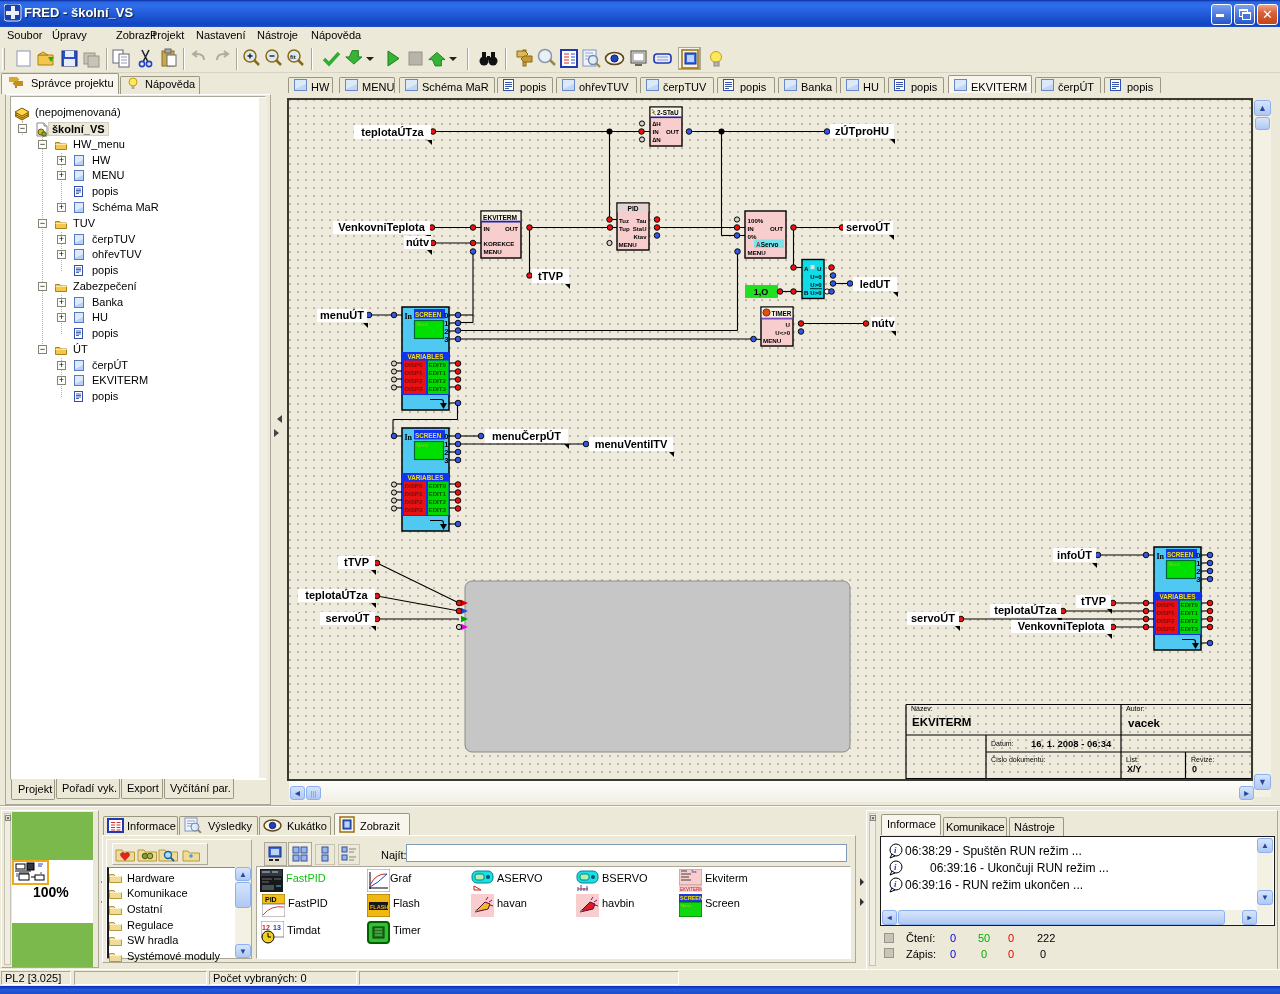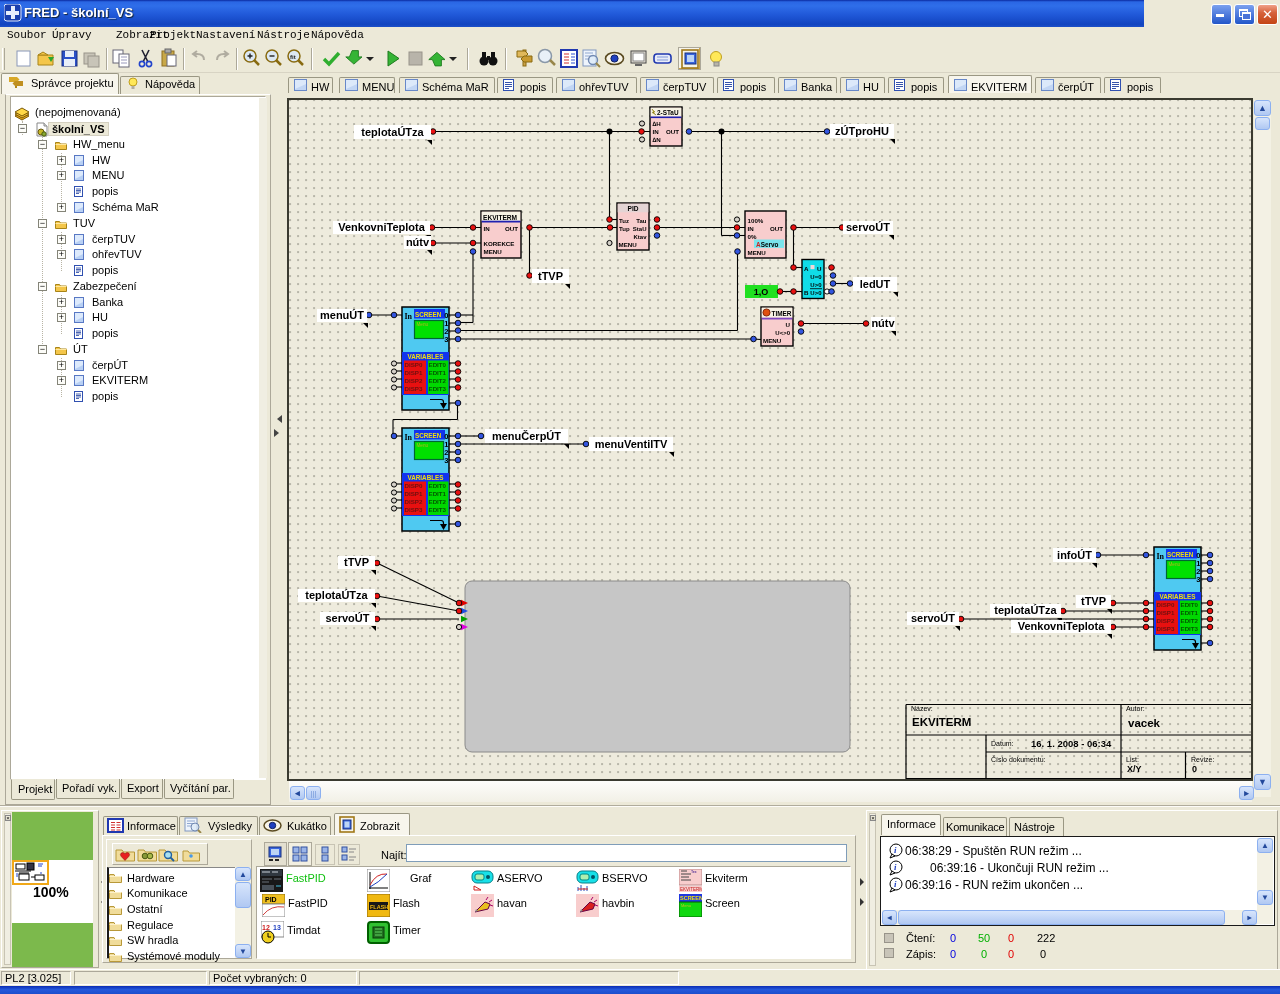--- a/index.html
+++ b/index.html
@@ -1,25 +1,25 @@
 <!DOCTYPE html>
 <html><head><meta charset="utf-8">
 <style>
 *{margin:0;padding:0;box-sizing:border-box;}
 html,body{width:1280px;height:994px;overflow:hidden;}
 body{font-family:"Liberation Sans",sans-serif;background:#ece9d8;position:relative;}
 .abs{position:absolute;}
 .t11{font-size:11px;color:#000;}
 
-#title{left:0;top:0;width:1144px;height:27px;background:linear-gradient(180deg,#0a2aa0 0%,#2a66e4 7%,#2f6ee9 22%,#2058d8 55%,#1244c0 90%,#1c50c8 100%);}
+#title{left:0;top:0;width:1280px;height:27px;background:linear-gradient(180deg,#0a2aa0 0%,#2a66e4 7%,#2f6ee9 22%,#2058d8 55%,#1244c0 90%,#1c50c8 100%);}
 #title .txt{left:24px;top:5px;color:#fff;font-weight:bold;font-size:13px;text-shadow:1px 1px 1px #123;}
 .wbtn{top:4px;width:21px;height:21px;border-radius:3px;border:1px solid #fff;font-size:11px;color:#fff;text-align:center;line-height:19px;}
 
 #menu{left:0;top:27px;width:1280px;height:18px;background:#ece9d8;}
-#menu span{position:absolute;top:2px;font-size:11px;color:#000;font-family:Liberation Mono, monospace;}
+#menu span{position:absolute;top:2px;font-size:11px;color:#000;}
 
 #tbar{left:0;top:45px;width:1280px;height:28px;background:#ece9d8;border-bottom:1px solid #d8d4c4;}
 .tsep{top:3px;width:2px;height:22px;border-left:1px solid #aca899;border-right:1px solid #fff;}
 .tico{top:2px;width:23px;height:23px;}
 .tico svg{position:absolute;left:0;top:0;}
 
 .tab{position:absolute;background:#ece9d8;border:1px solid #9a9783;border-bottom:none;border-radius:2px 2px 0 0;font-size:11px;color:#000;}
 .tabact{background:#f7f5ec;}
 
 .sunk{border-top:1px solid #aca899;border-left:1px solid #aca899;border-bottom:1px solid #fff;border-right:1px solid #fff;}
@@ -1025,21 +1025,21 @@
     <rect x="2" y="16" width="12" height="5" fill="#485058"></rect>
     <path d="M16 17 h5" stroke="#40c0e0"></path>
   </svg>
 <div class="abs t11" style="left:286px;top:872px;color:#10c010">FastPID</div>
 <svg class="abs" style="left:367px;top:869px" width="23" height="23">
     <rect x="0" y="0" width="23" height="23" fill="#fff" stroke="#888"></rect>
     <path d="M2 19 L21 19 M3 3 L3 20" stroke="#000"></path>
     <path d="M3 16 q6 -12 17 -11" fill="none" stroke="#d02020"></path>
     <path d="M3 18 q8 -4 17 -13" fill="none" stroke="#2040c0"></path>
   </svg>
-<div class="abs t11" style="left:410px;top:872px;color:#000">Graf</div>
+<div class="abs t11" style="left:390px;top:872px;color:#000">Graf</div>
 <svg class="abs" style="left:471px;top:869px" width="23" height="23">
     <rect x="1" y="2" width="21" height="12" rx="5" fill="#18e0e8" stroke="#088088"></rect>
     <rect x="4" y="5" width="9" height="6" rx="2" fill="#b0f0b0" stroke="#088"></rect>
     <circle cx="17" cy="8" r="2" fill="#056"></circle>
     <path d="M3 17 L10 21 M3 17 L3 21 L10 21" stroke="#d02020" fill="none"></path>
   </svg>
 <div class="abs t11" style="left:497px;top:872px;color:#000">ASERVO</div>
 <svg class="abs" style="left:576px;top:869px" width="23" height="23">
     <rect x="1" y="2" width="21" height="12" rx="5" fill="#18e0e8" stroke="#088088"></rect>
     <rect x="4" y="5" width="9" height="6" rx="2" fill="#b0f0b0" stroke="#088"></rect>

